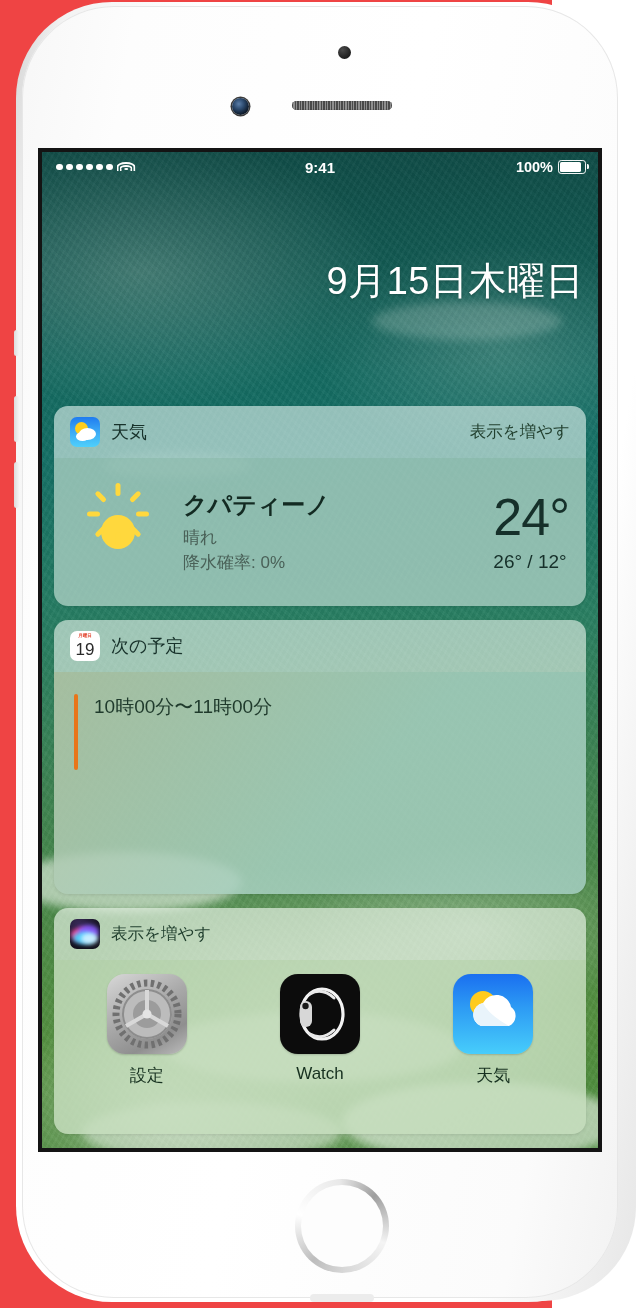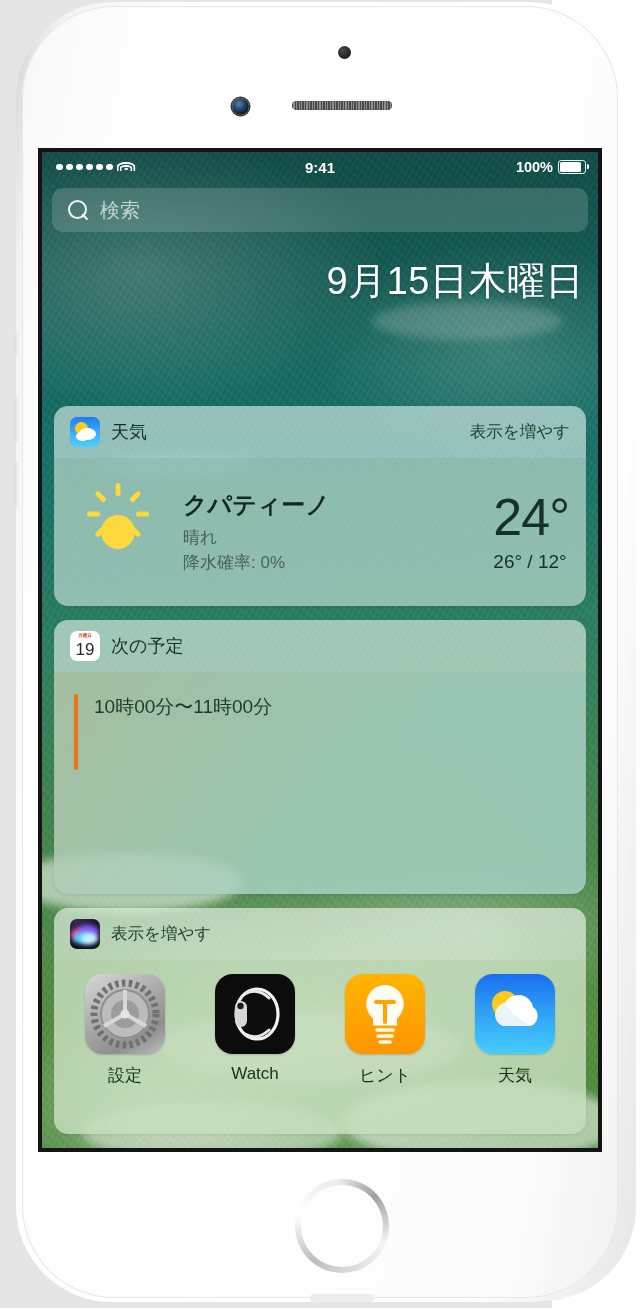--- a/index.html
+++ b/index.html
@@ -1,19 +1,19 @@
 <!DOCTYPE html>
 <html><head>
 <meta charset="utf-8">
 <style>
   html,body{margin:0;padding:0;background:#ffffff;}
   body{width:640px;height:1308px;overflow:hidden;font-family:"Liberation Sans","DejaVu Sans",sans-serif;}
 
   
-  #stage{position:relative;width:552px;height:1308px;background:#e5e5e5;}
+  #stage{position:relative;width:552px;height:1308px;background:#ef4444;}
 
   .phone-body{
     position:absolute;left:22px;top:6px;width:596px;height:1292px;
     border-radius:92px;
     background:linear-gradient(100deg,#f7f7f7 0%,#fdfdfd 14%,#ffffff 50%,#fbfbfb 86%,#f2f2f2 100%);
     box-shadow:inset 0 0 0 1px #e7e7e7;
   }
   .phone-edge{
     position:absolute;left:16px;top:2px;width:608px;height:1300px;
     border-radius:96px;
@@ -205,27 +205,20 @@
       </div>
       <div class="sb-time">9:41</div>
       <div class="sb-right">
         <span>100%</span>
         <span class="battery">
             <i></i>
           </span>
       </div>
     </div>
 
-    <div class="searchbar">
-      <span class="mag">
-          <i></i>
-          <b></b>
-        </span>
-      <span class="search-ph">検索</span>
-    </div>
 
     <div class="date-line">9月15日木曜日</div>
 
     <div class="cards">
 
       <div class="card">
         <div class="card-head weather">
           <span class="head-icon ic-weather">
             <i class="s" style="left:5px;top:5px;width:13px;height:13px;"></i>
             <i class="c" style="left:9px;top:11px;width:17px;height:12px;"></i>
@@ -318,37 +311,20 @@
                   <ellipse cx="42" cy="40" rx="21" ry="25" fill="none" stroke="#f2f2f2" stroke-width="3.2"></ellipse>
                   <rect x="20" y="27" width="12" height="26" rx="6" fill="#d7d7d7"></rect>
                   <circle cx="25.5" cy="32" r="3.2" fill="#1a1a1a"></circle>
                   <path d="M30 20 q12 -7 24 4" fill="none" stroke="#e8e8e8" stroke-width="3" stroke-linecap="round"></path>
                   <path d="M30 60 q12 7 24 -4" fill="none" stroke="#e8e8e8" stroke-width="3" stroke-linecap="round"></path>
                 </svg>
               </span>
               <span class="app-label">Watch</span>
             </div>
 
-            <div class="app">
-              <span class="app-icon ic-hints">
-                <svg viewBox="0 0 80 80" width="80" height="80">
-                  <path d="M40 11 a19 19 0 0 1 12 33.5 l0 7 -24 0 0 -7 A19 19 0 0 1 40 11z" fill="#fffdf3"></path>
-                  <g stroke="#ffa400" stroke-width="4" stroke-linecap="round">
-                    <line x1="31" y1="28" x2="49" y2="28"></line>
-                    <line x1="40" y1="28" x2="40" y2="48"></line>
-                  </g>
-                  <g stroke="#fff9e8" stroke-width="3.4" stroke-linecap="round">
-                    <line x1="32" y1="56" x2="48" y2="56"></line>
-                    <line x1="33" y1="62" x2="47" y2="62"></line>
-                    <line x1="35" y1="68" x2="45" y2="68"></line>
-                  </g>
-                </svg>
-              </span>
-              <span class="app-label">ヒント</span>
-            </div>
 
             <div class="app">
               <span class="app-icon ic-wthr-app">
                 <svg viewBox="0 0 80 80" width="80" height="80">
                   <circle cx="30" cy="30" r="13" fill="#ffcb1f"></circle>
                   <path d="M28 52 a12 12 0 0 1 2 -23 15 15 0 0 1 28 4 11 11 0 0 1 -2 19 z" fill="#ffffff"></path>
                   <path d="M28 52 a12 12 0 0 1 2 -23 q6 12 26 23 z" fill="#e9f4fb"></path>
                 </svg>
               </span>
               <span class="app-label">天気</span>

